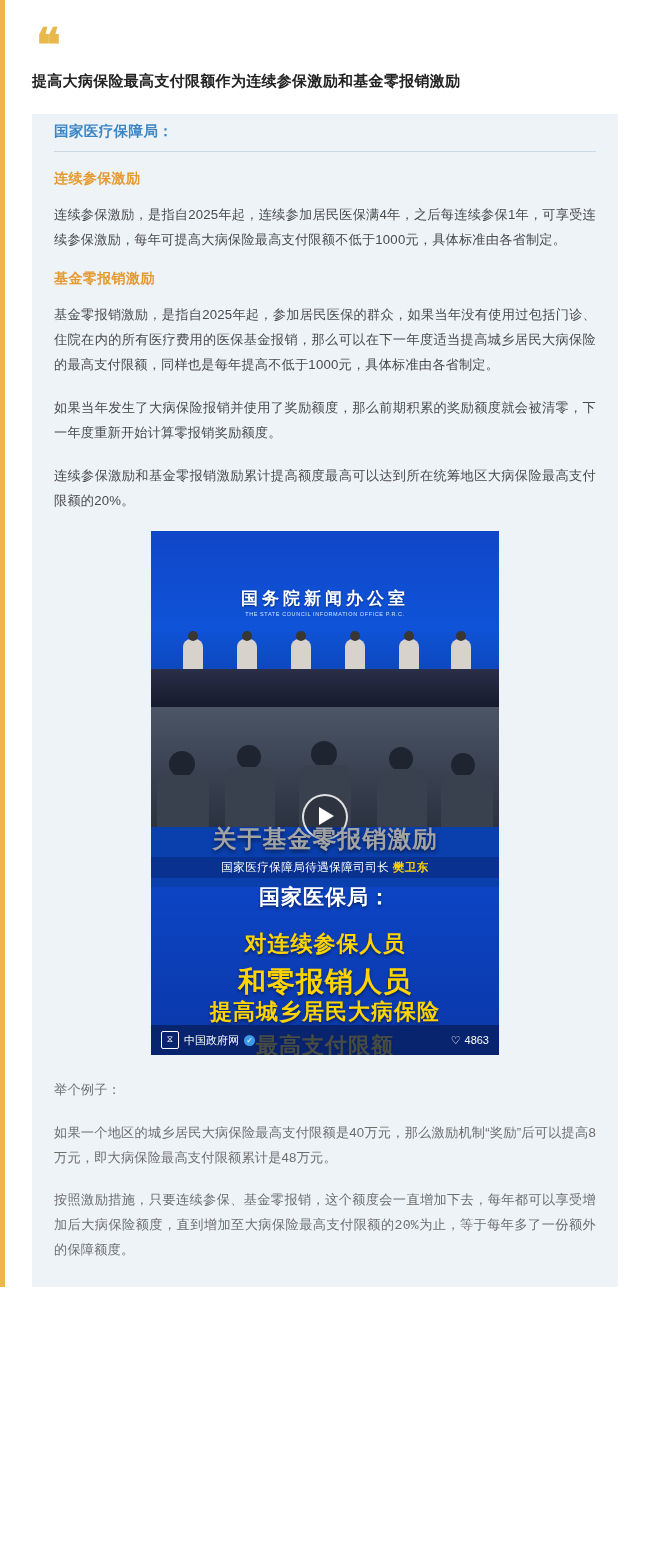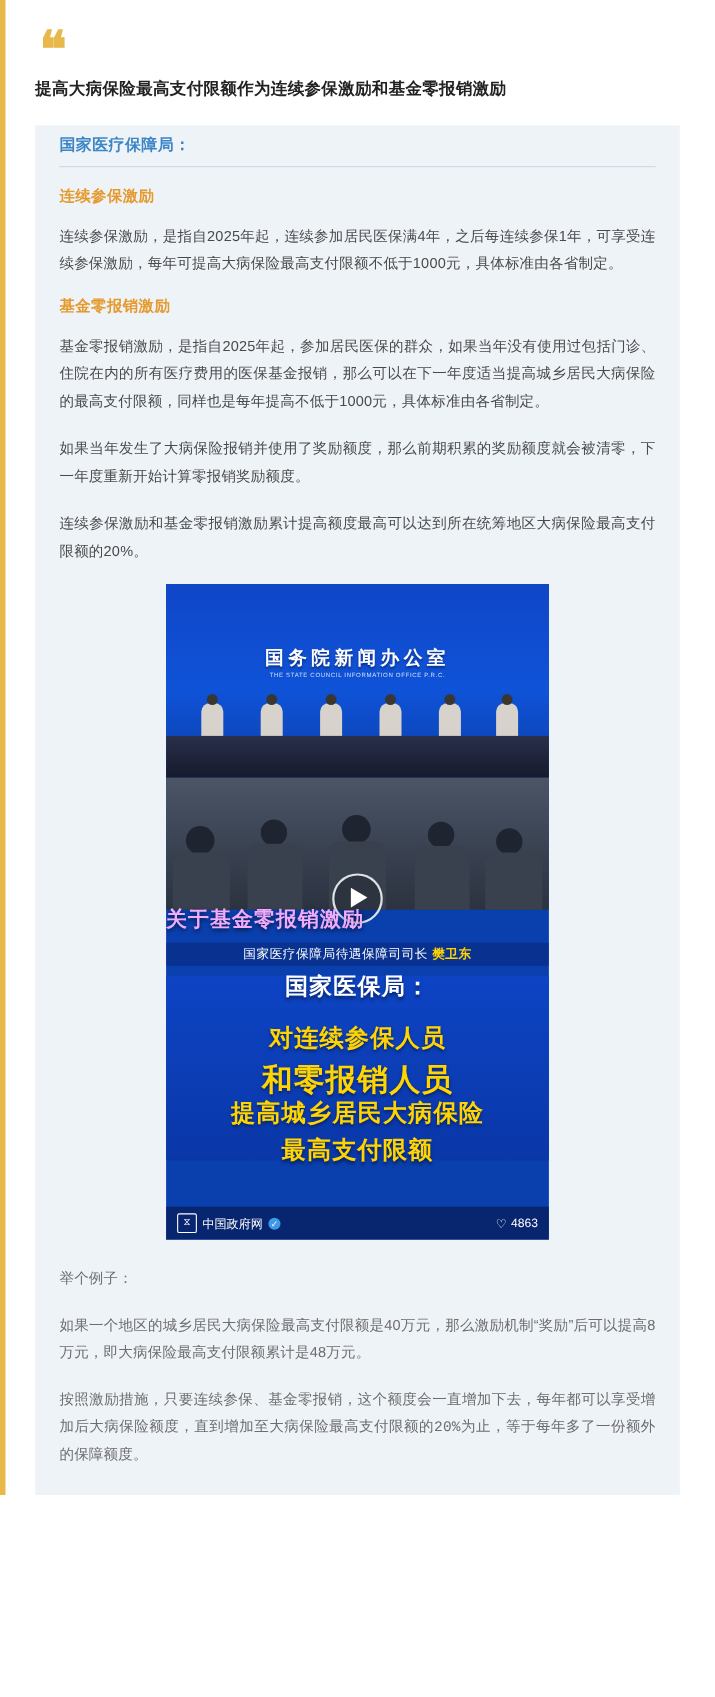--- a/index.html
+++ b/index.html
@@ -85,21 +85,21 @@
   .para.muted {
     color: #6d6d6d;
   }
   .video-wrap {
     width: 348px;
     margin: 16px auto 22px auto;
     position: relative;
   }
   .video {
     width: 348px;
-    height: 596px;
+    height: 524px;
     position: relative;
     overflow: hidden;
     background: #0a3fae;
   }
   .v-top {
     position: absolute;
     left: 0; top: 0;
     width: 100%;
     height: 176px;
     background: linear-gradient(#1046c8 0%, #0f53d8 55%, #0b3ea8 100%);
@@ -183,23 +183,23 @@
     left: 15px;
     top: 11px;
     border-left: 15px solid #ffffff;
     border-top: 9px solid transparent;
     border-bottom: 9px solid transparent;
   }
   .v-cap1 {
     position: absolute;
     top: 292px;
     width: 100%;
-    text-align: left;
-    color: #f0abfc;
-    font-size: 19px;
+    text-align: center;
+    color: #a3a3a3;
+    font-size: 24px;
     font-weight: bold;
     letter-spacing: 1px;
     text-shadow: 0 2px 4px rgba(0,0,0,.6);
   }
   .v-cap2 {
     position: absolute;
     top: 326px;
     width: 100%;
     text-align: center;
     color: #ffffff;

